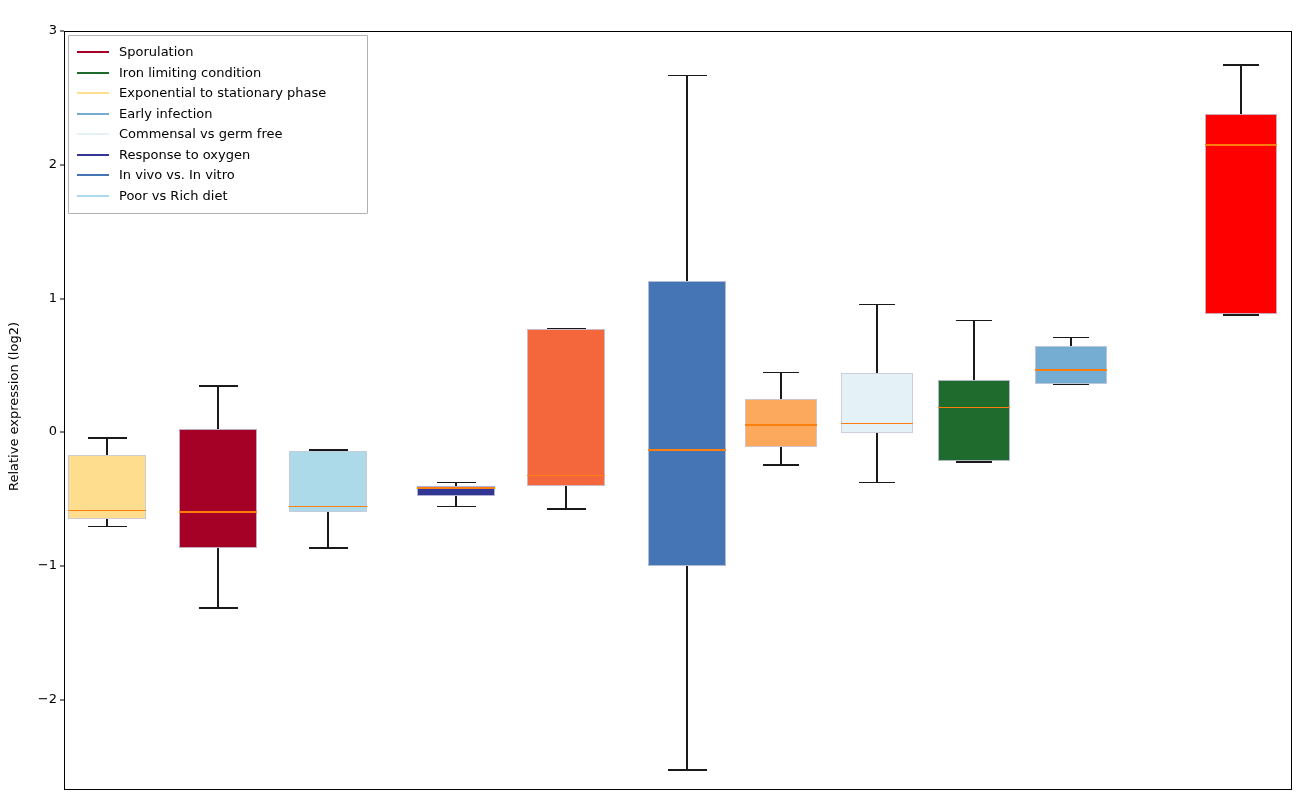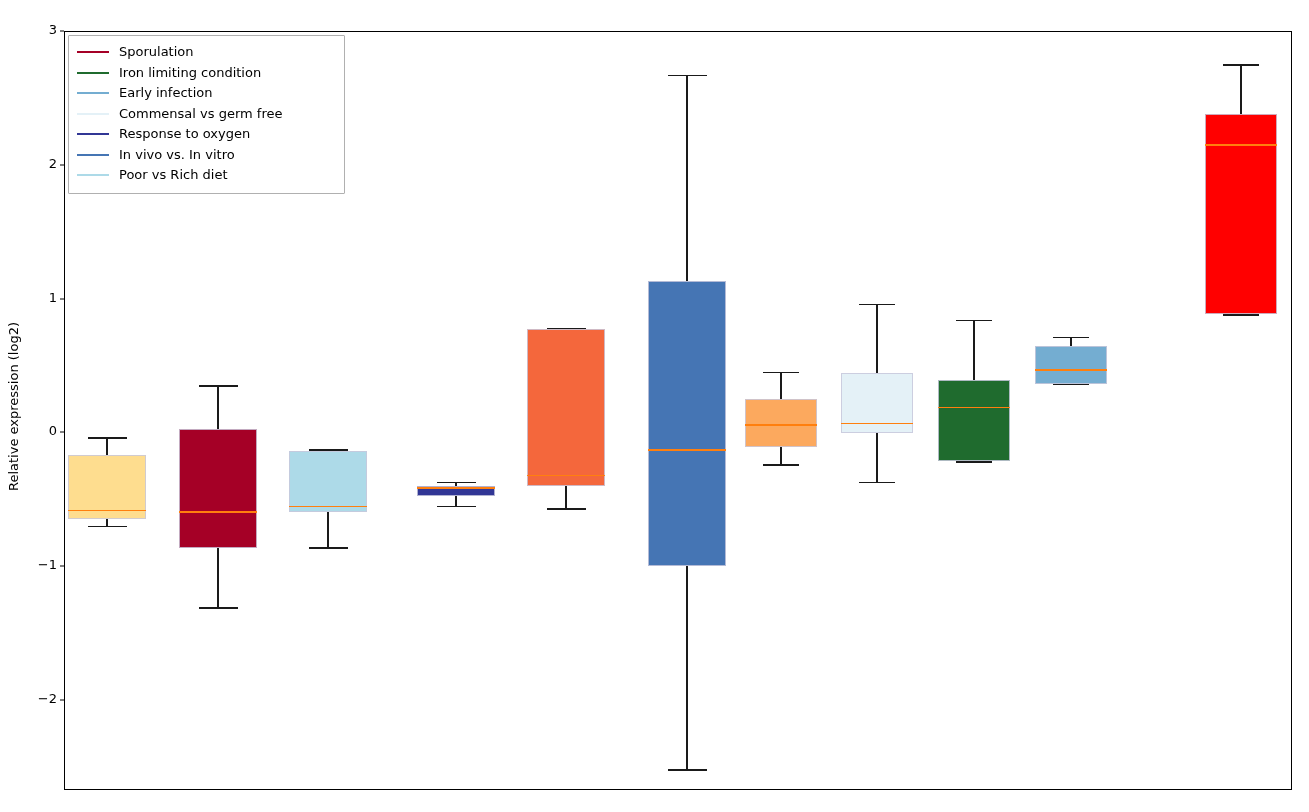--- a/index.html
+++ b/index.html
@@ -31,21 +31,21 @@
   .ytick .tmark{position:absolute;right:0;top:0;width:4px;height:1px;background:#000;}
   .ytick .tlabel{position:absolute;right:7px;top:-9px;font-size:13px;color:#000;white-space:nowrap;}
 
   .box-group{position:absolute;}
   .whisker-line{position:absolute;background:#1a1a1a;width:1.3px;}
   .cap{position:absolute;background:#1a1a1a;height:1.4px;}
   .box-rect{position:absolute;box-sizing:border-box;}
   .median{position:absolute;background:#ff7f0e;height:1.6px;}
 
   #legend{
-    position:absolute;left:68px;top:35px;width:277px;
+    position:absolute;left:68px;top:35px;width:300px;
     background:#ffffff;border:1px solid #b0b0b0;border-radius:1px;
     padding:6px 8px 7px 8px;box-sizing:border-box;
   }
   .legend-row{display:flex;align-items:center;height:20.5px;}
   .legend-swatch{width:32px;height:0;border-top-width:2.1px;border-top-style:solid;margin-right:10px;flex:0 0 32px;}
   .legend-label{font-size:13px;color:#000;white-space:nowrap;line-height:20.5px;}
 </style>
 </head>
 <body>
 
@@ -179,20 +179,24 @@
   <div id="legend">
       <div class="legend-row">
         <div class="legend-swatch" style="border-top-color: rgb(165, 0, 38);"></div>
         <div class="legend-label">Sporulation</div>
       </div>
       <div class="legend-row">
         <div class="legend-swatch" style="border-top-color: rgb(31, 107, 46);"></div>
         <div class="legend-label">Iron limiting condition</div>
       </div>
       <div class="legend-row">
+        <div class="legend-swatch" style="border-top-color: rgb(254, 221, 143);"></div>
+        <div class="legend-label">Exponential to stationary phase</div>
+      </div>
+      <div class="legend-row">
         <div class="legend-swatch" style="border-top-color: rgb(116, 173, 209);"></div>
         <div class="legend-label">Early infection</div>
       </div>
       <div class="legend-row">
         <div class="legend-swatch" style="border-top-color: rgb(228, 241, 247);"></div>
         <div class="legend-label">Commensal vs germ free</div>
       </div>
       <div class="legend-row">
         <div class="legend-swatch" style="border-top-color: rgb(49, 54, 149);"></div>
         <div class="legend-label">Response to oxygen</div>

